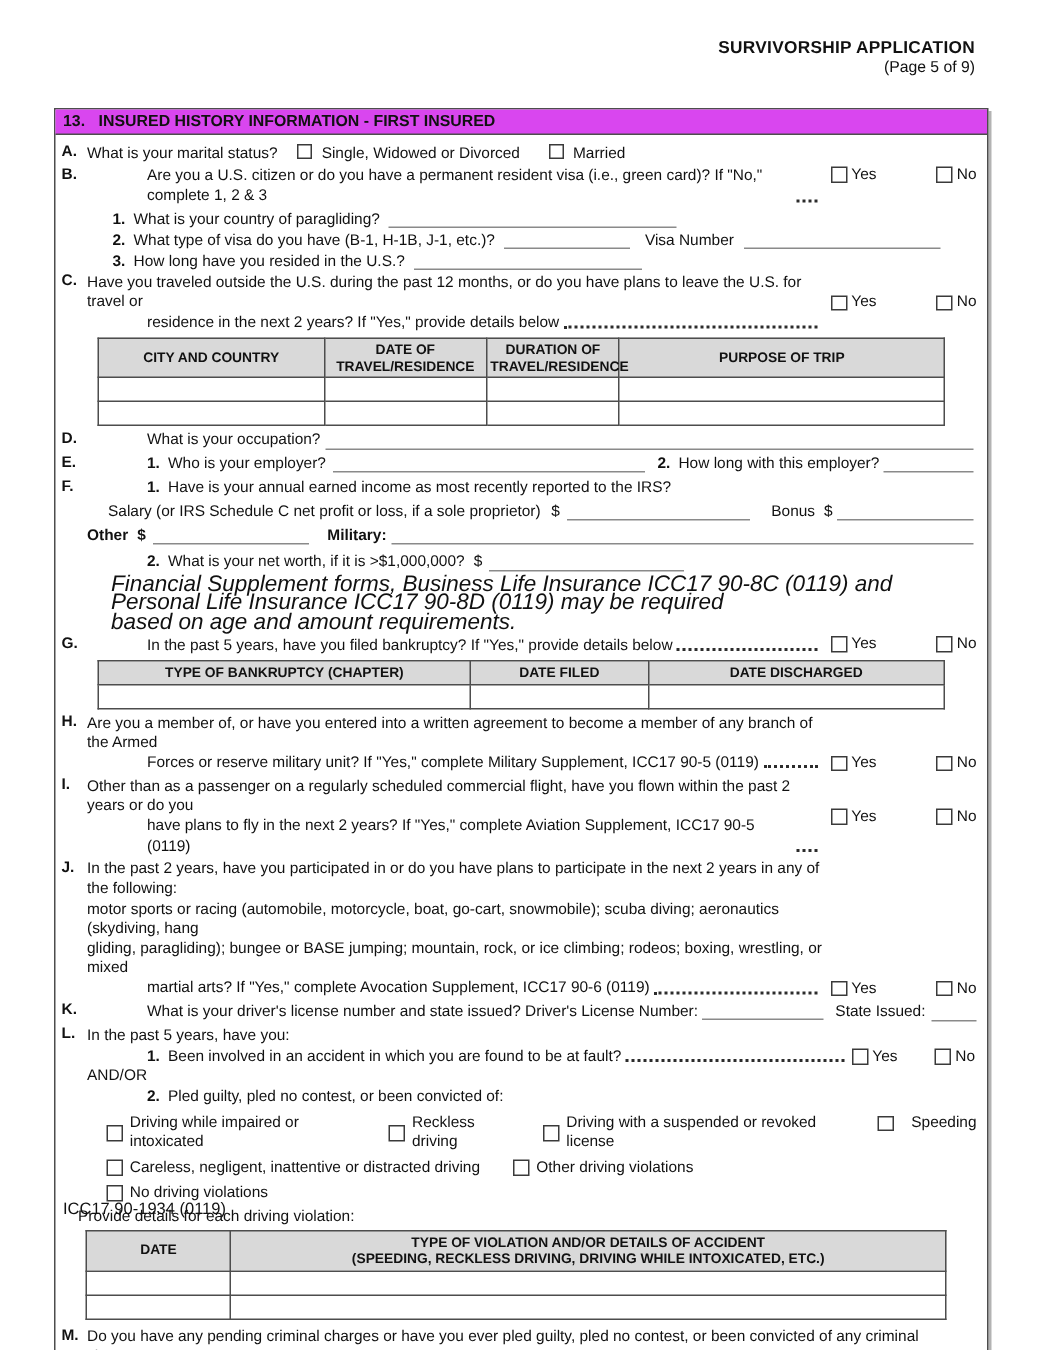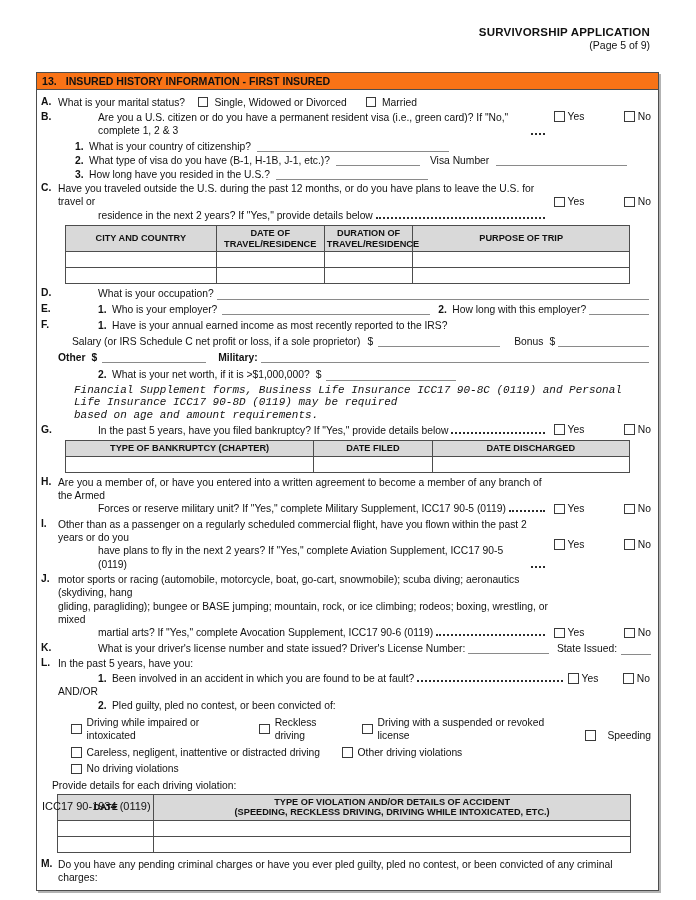--- a/index.html
+++ b/index.html
@@ -1,42 +1,42 @@
 <!DOCTYPE html>
 <html><head>
 <meta charset="utf-8">
 <style>
   html,body{margin:0;padding:0;background:#ffffff;}
   body{width:696px;height:900px;font-family:"Liberation Sans",sans-serif;color:#111;font-size:10.3px;position:relative;}
   .page-header{position:absolute;top:26px;right:46px;text-align:right;line-height:12px;}
   .ph-title{font-weight:bold;font-size:11.5px;letter-spacing:.2px;}
   .ph-page{font-size:10.5px;margin-top:1px;}
   .form-box{position:absolute;left:36px;top:72px;width:621px;border:1.5px solid #4d4d4d;background:#fff;box-shadow:2px 2px 0 #b3b3b3;}
-  .section-bar{background:#f97316;border-bottom:1.5px solid #4d4d4d;font-weight:bold;font-size:10.6px;padding:2px 4px 2px 5px;display:flex;gap:9px;}
+  .section-bar{background:#d946ef;border-bottom:1.5px solid #4d4d4d;font-weight:bold;font-size:10.6px;padding:2px 4px 2px 5px;display:flex;gap:9px;}
   .content{padding:3px 7px 5px 4px;}
   .q{display:flex;align-items:flex-start;margin-top:2.5px;}
   .lt{width:17px;font-weight:bold;flex-shrink:0;}
   .qb{flex:1;min-width:0;line-height:13.2px;}
   .line{display:flex;align-items:flex-end;margin-left:40px;}
   .dots{flex:1;border-bottom:2px dotted #2c2c2c;margin:0 3px 3px 3px;min-width:14px;}
   .yn{display:flex;flex-shrink:0;margin-left:6px;width:97px;justify-content:space-between;}
   .yni{display:flex;align-items:center;gap:3px;}
   .cb{width:10.5px;height:10.5px;border:1.2px solid #3a3a3a;background:#fff;display:inline-block;flex-shrink:0;box-sizing:border-box;}
   .cbi{width:10.5px;height:10.5px;border:1.2px solid #3a3a3a;background:#fff;display:inline-block;vertical-align:-1.5px;box-sizing:border-box;}
   .bl{display:inline-block;border-bottom:1.2px solid #8a8a8a;height:10px;vertical-align:baseline;}
   .blf{flex:1;border-bottom:1.2px solid #8a8a8a;margin:0 2px 1px 3px;min-width:20px;}
   .sub{display:flex;margin-top:3px;}
   .subnum{font-weight:bold;width:14px;flex-shrink:0;}
   .ind17{margin-left:17px;}
-  .ital{font-style:italic;font-size:11px;line-height:12.6px;font-family:Liberation Mono, monospace;}
+  .ital{font-style:italic;font-size:15px;line-height:12.6px;}
   table.ftable{border-collapse:collapse;table-layout:fixed;margin:3px 21px 3px 24px;width:calc(100% - 45px);}
   table.ft2{margin:3px 20px 3px 16px;width:calc(100% - 36px);}
   .ftable th{background:#d9d9d9;border:1.2px solid #4d4d4d;font-size:9.2px;font-weight:bold;line-height:10.8px;padding:2px 2px;white-space:pre-line;text-align:center;}
   .ftable td{border:1.2px solid #4d4d4d;height:15px;padding:0;background:#fff;}
-  .opt-row{display:flex;align-items:flex-end;margin-top:3.5px;}
+  .opt-row{display:flex;align-items:flex-start;margin-top:3.5px;}
   .opt{display:flex;align-items:center;gap:5px;}
   .footer{position:absolute;left:42px;top:800px;font-size:11px;}
 </style>
 </head>
 <body>
 
 <div class="page-header">
   <div class="ph-title">SURVIVORSHIP  APPLICATION</div>
   <div class="ph-page">(Page 5 of 9)</div>
 </div>
@@ -71,21 +71,21 @@
             <span>Yes</span>
           </span>
         <span class="yni">
             <span class="cb"></span>
             <span>No</span>
           </span>
       </div>
     </div>
     <div class="sub ind17" style="margin-left:34px;">
       <span class="subnum">1.</span>
-      <span>What is your country of citizenship?</span>
+      <span>What is your country of paragliding?</span>
       <span class="bl" style="width:192px;margin-left:6px;"></span>
     </div>
     <div class="sub ind17" style="margin-left:34px;">
       <span class="subnum">2.</span>
       <span>What type of visa do you have (B-1, H-1B, J-1, etc.)?</span>
       <span class="bl" style="width:84px;margin:0 10px 0 6px;"></span>
       <span>Visa Number</span>
       <span class="bl" style="width:131px;margin-left:7px;"></span>
     </div>
     <div class="sub ind17" style="margin-left:34px;">
@@ -281,20 +281,21 @@
         <span class="yni">
             <span class="cb"></span>
             <span>No</span>
           </span>
       </div>
     </div>
 
     <div class="q">
       <span class="lt">J.</span>
       <div class="qb">
+        <div>In the past 2 years, have you participated in or do you have plans to participate in the next 2 years in any of the following:</div>
         <div>motor sports or racing (automobile, motorcycle, boat, go-cart, snowmobile); scuba diving; aeronautics (skydiving, hang</div>
         <div>gliding, paragliding); bungee or BASE jumping; mountain, rock, or ice climbing; rodeos; boxing, wrestling, or mixed</div>
         <div class="line">
             <span>martial arts? If "Yes," complete Avocation Supplement, ICC17 90-6 (0119)</span>
             <span class="dots"></span>
           </div>
       </div>
       <div class="yn" style="align-self:flex-end;margin-bottom:1px;">
         <span class="yni">
             <span class="cb"></span>

